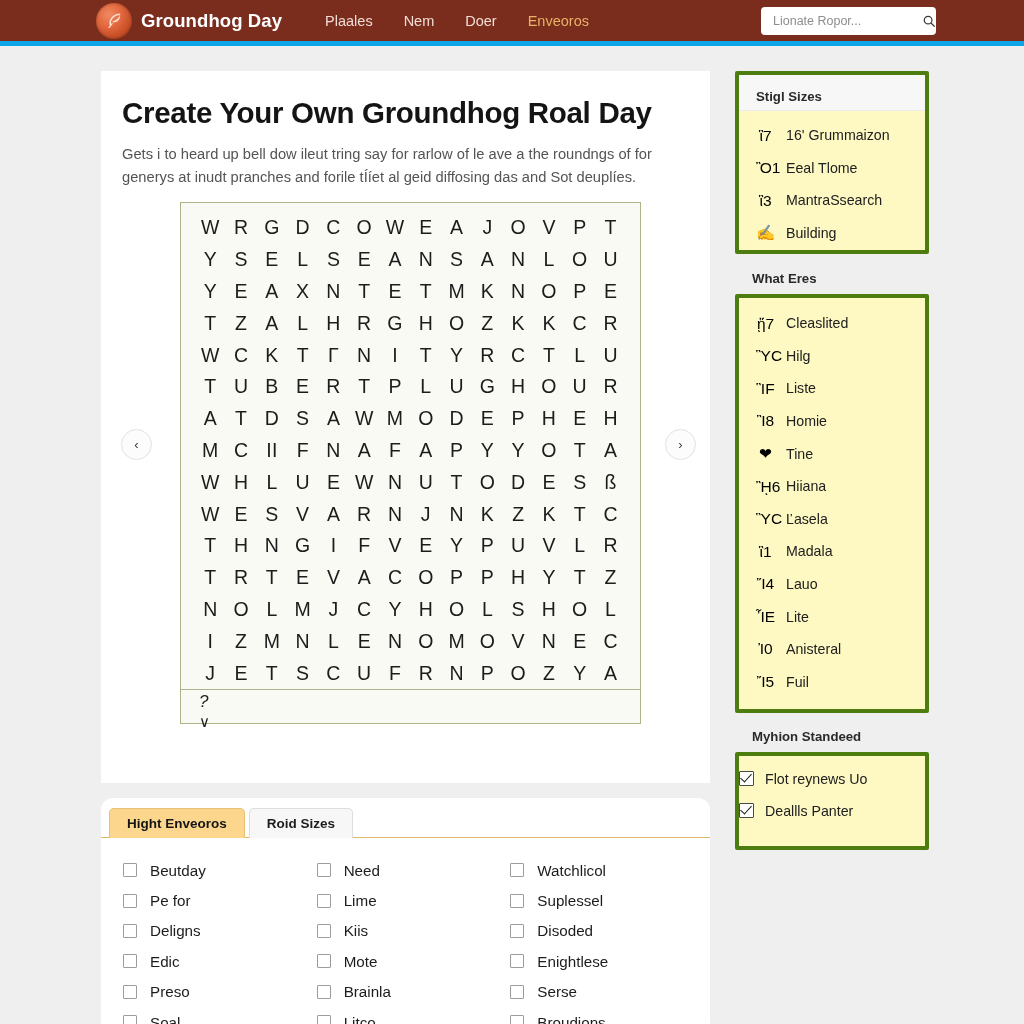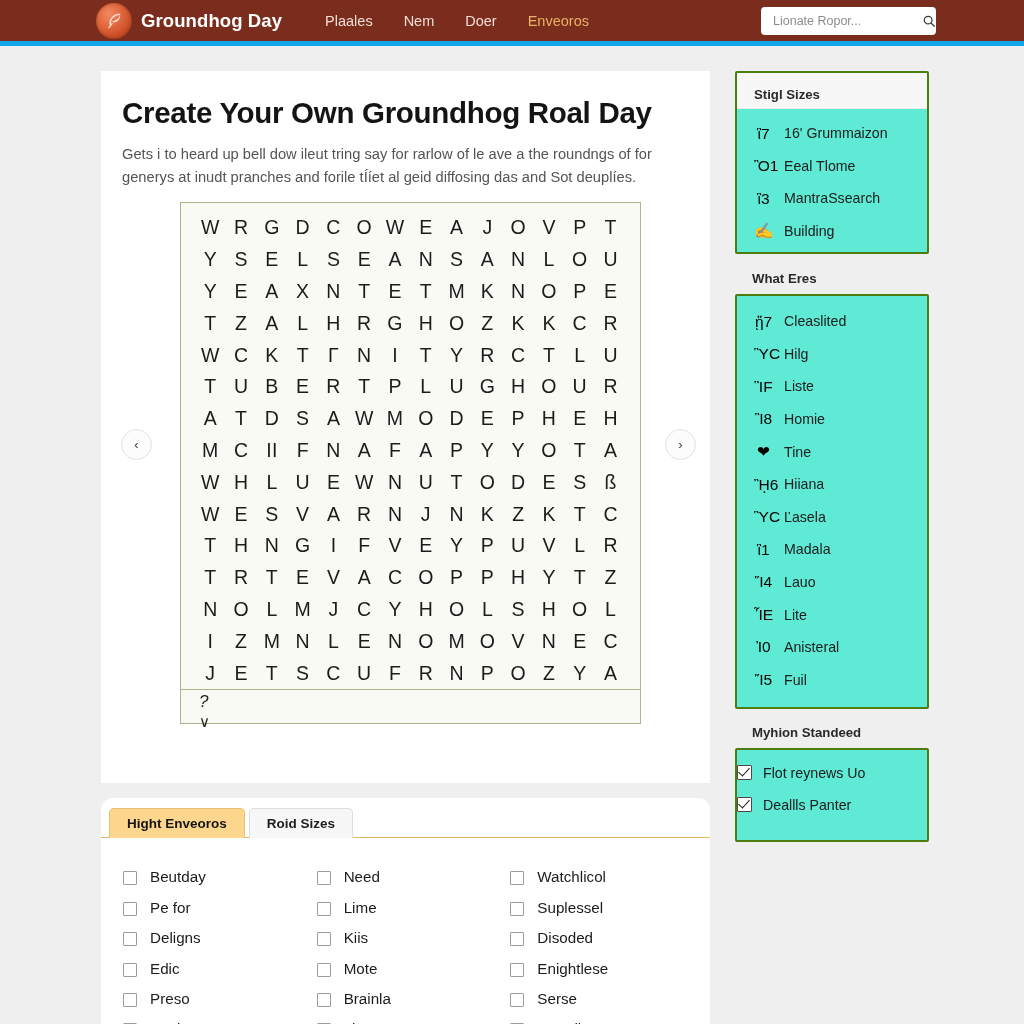--- a/index.html
+++ b/index.html
@@ -118,33 +118,33 @@
     padding:7px 17px 7px 17px; cursor:pointer; white-space:nowrap;
     position:relative; top:1px;
   }
   .tab.sel { background:#fbd68c; border-color:#e8c074; color:#151515; }
 
   #checkGrid {
     padding:17px 10px 0 22px;
     display:grid; grid-template-columns:repeat(3, 1fr);
     column-gap:4px; row-gap:0;
   }
-  .ckrow { display:flex; align-items:flex-end; gap:13px; height:30.4px; }
+  .ckrow { display:flex; align-items:center; gap:13px; height:30.4px; }
   .ckbox {
     width:14px; height:14px; border:1.4px solid #9c9c9c;
     border-radius:1px; flex:0 0 auto; background:#fff;
   }
   .cklabel { font-size:15.2px; color:#1c1c1c; white-space:nowrap; }
 
   
   .panelTitle {
     font-size:13.2px; font-weight:bold; color:#2a2a2a;
     padding:0 0 8px 17px;
   }
-  .panel { background:#5eead4; border:2px solid #4d7c0f; border-radius:2px; }
+  .panel { background:#fef9c3; border:4px solid #4d7c0f; border-radius:2px; }
   #p1 { height:183px; }
   #p1 .panelTitleIn {
     font-size:13.2px; font-weight:bold; color:#2a2a2a;
     padding:14px 0 0 17px; background:#f7f7f7;
     height:36px; border-bottom:1px solid #ececec;
   }
   .prow { display:flex; align-items:center; gap:11px; height:32.6px; padding-left:17px; }
   .picon { font-size:15.5px; width:19px; text-align:center; flex:0 0 auto; line-height:1; }
   .plabel { font-size:14.2px; color:#202020; white-space:nowrap; }
   #p1rows { padding-top:8px; }

